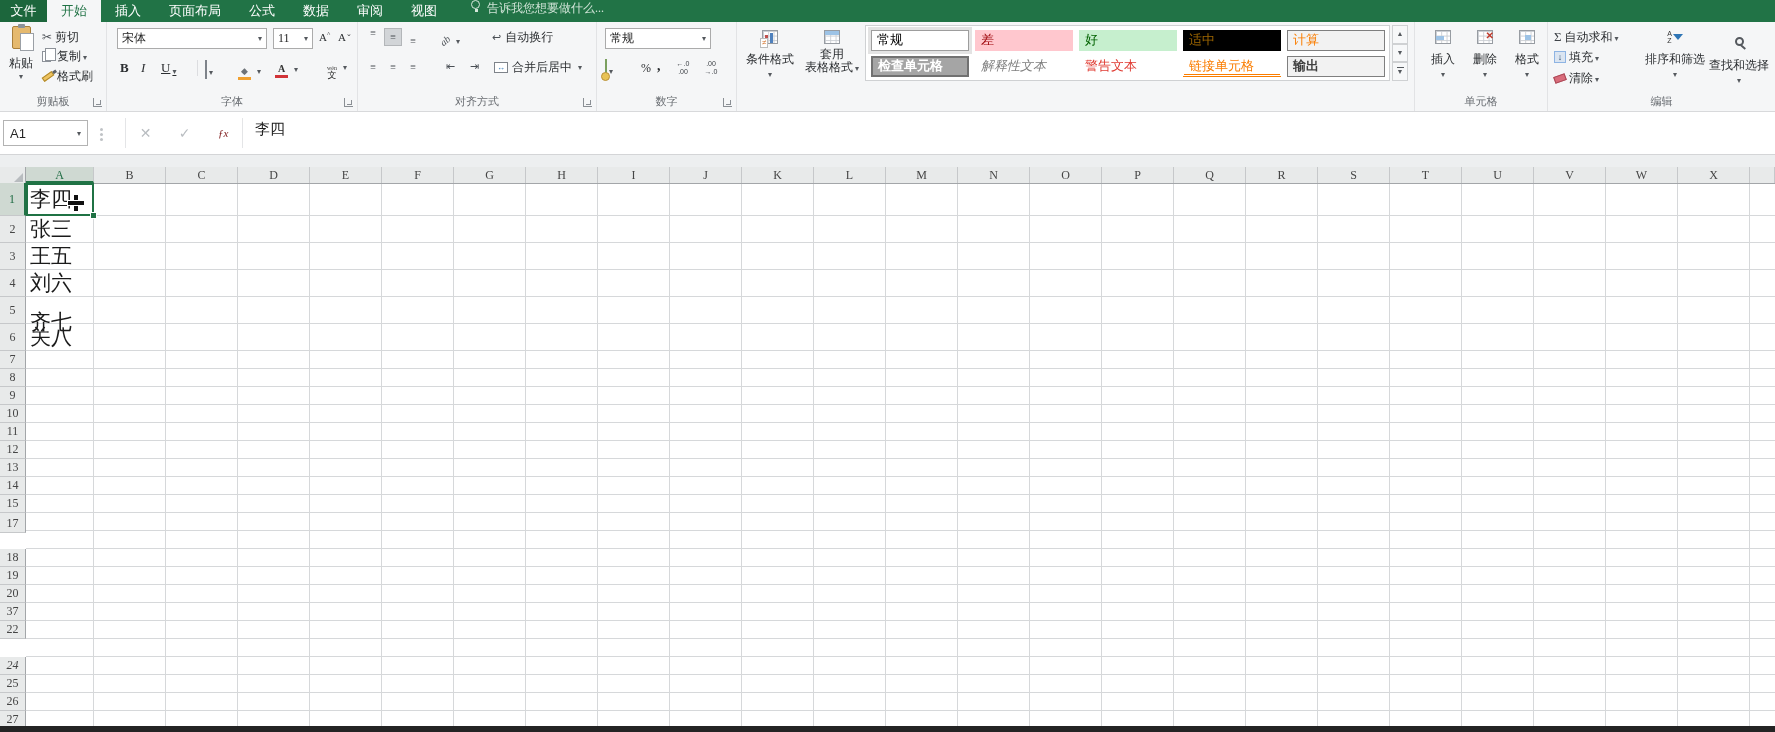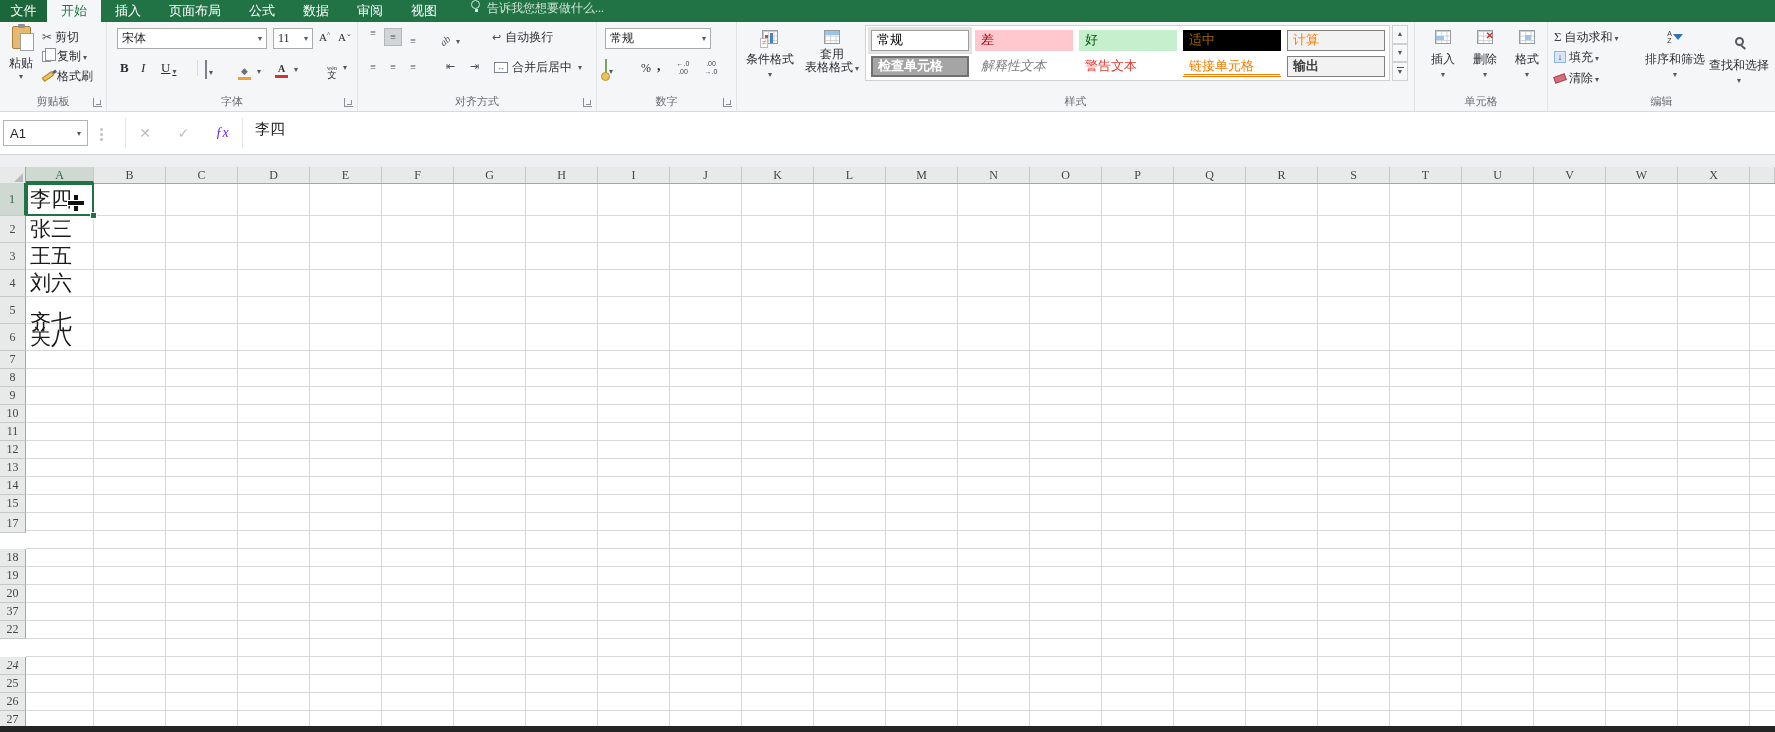--- a/index.html
+++ b/index.html
@@ -114,21 +114,21 @@
 
   
   .fbar { position:absolute; left:0; top:112px; width:1775px; height:43px; background:#fff; border-bottom:1px solid #d4d5d7; }
   .namebox { position:absolute; left:3px; top:8px; width:85px; height:26px; border:1px solid #b3b3b3; background:#fff;
              display:flex; align-items:center; font-size:13px; padding:0 6px; justify-content:space-between; font-family:"Liberation Sans",sans-serif; }
   .vdots { position:absolute; left:100px; top:16px; width:3px; height:3px; background:#c0c3c6; border-radius:50%;
            box-shadow:0 5px 0 #c0c3c6, 0 10px 0 #c0c3c6; }
   .fbtns { position:absolute; left:125px; top:6px; width:118px; height:30px; border-left:1px solid #e4e5e7; border-right:1px solid #e4e5e7;
            display:flex; align-items:center; justify-content:space-around; }
   .fb-x,.fb-ck { color:#b9bdc1; font-size:14px; }
-  .fb-fx { color:#6d28d9; font-size:14px; font-style:italic; font-family:"Liberation Serif",serif; }
+  .fb-fx { color:#7f1d1d; font-size:11px; font-style:italic; font-family:"Liberation Serif",serif; }
   .fvalue { position:absolute; left:255px; top:8px; font-size:15px; color:#1c1c1c; }
 
   .gapstrip { position:absolute; left:0; top:155px; width:1775px; height:12px; background:#edeff0; }
 
   
   #sheet { position:absolute; left:0; top:167px; width:1775px; height:565px; background:#fff; overflow:hidden;
            font-family:"Liberation Serif", serif; }
   .colhdr { position:absolute; top:0; height:16px; background:#e8eaea; border-right:1px solid #c6c8ca;
             font-size:12px; color:#454545; text-align:center; line-height:16px; }
   .colhdr.sel { background:#cfd9d2; color:#1e6b42; border-bottom:2px solid #217346; }
@@ -311,21 +311,20 @@
           <div class="sg-item sg-italic" style="background: rgb(255, 255, 255); color: rgb(127, 127, 127);">解释性文本</div>
           <div class="sg-item" style="background: rgb(255, 255, 255); color: rgb(224, 59, 50);">警告文本</div>
           <div class="sg-item sg-underline" style="background: rgb(255, 255, 255); color: rgb(250, 125, 0);">链接单元格</div>
           <div class="sg-item sg-box sg-bold" style="background: rgb(242, 242, 242); color: rgb(63, 63, 63);">输出</div>
         </div>
       <div class="gscroll">
         <div class="gsbtn">▲</div>
         <div class="gsbtn">▼</div>
         <div class="gsbtn"><span class="gs-line"></span>▼</div>
       </div>
-      <div class="glabel">样式</div>
     </div>
 
     <div class="grp" style="left:1415px;width:133px;">
       <div class="bigbtn" style="left:8px;width:40px;">
         <div class="bi mgrid mg-ins"></div>
         <div class="bt">插入</div>
         <div class="bd dd-solo">▾</div>
       </div>
       <div class="bigbtn" style="left:50px;width:40px;">
         <div class="bi mgrid mg-del"></div>

